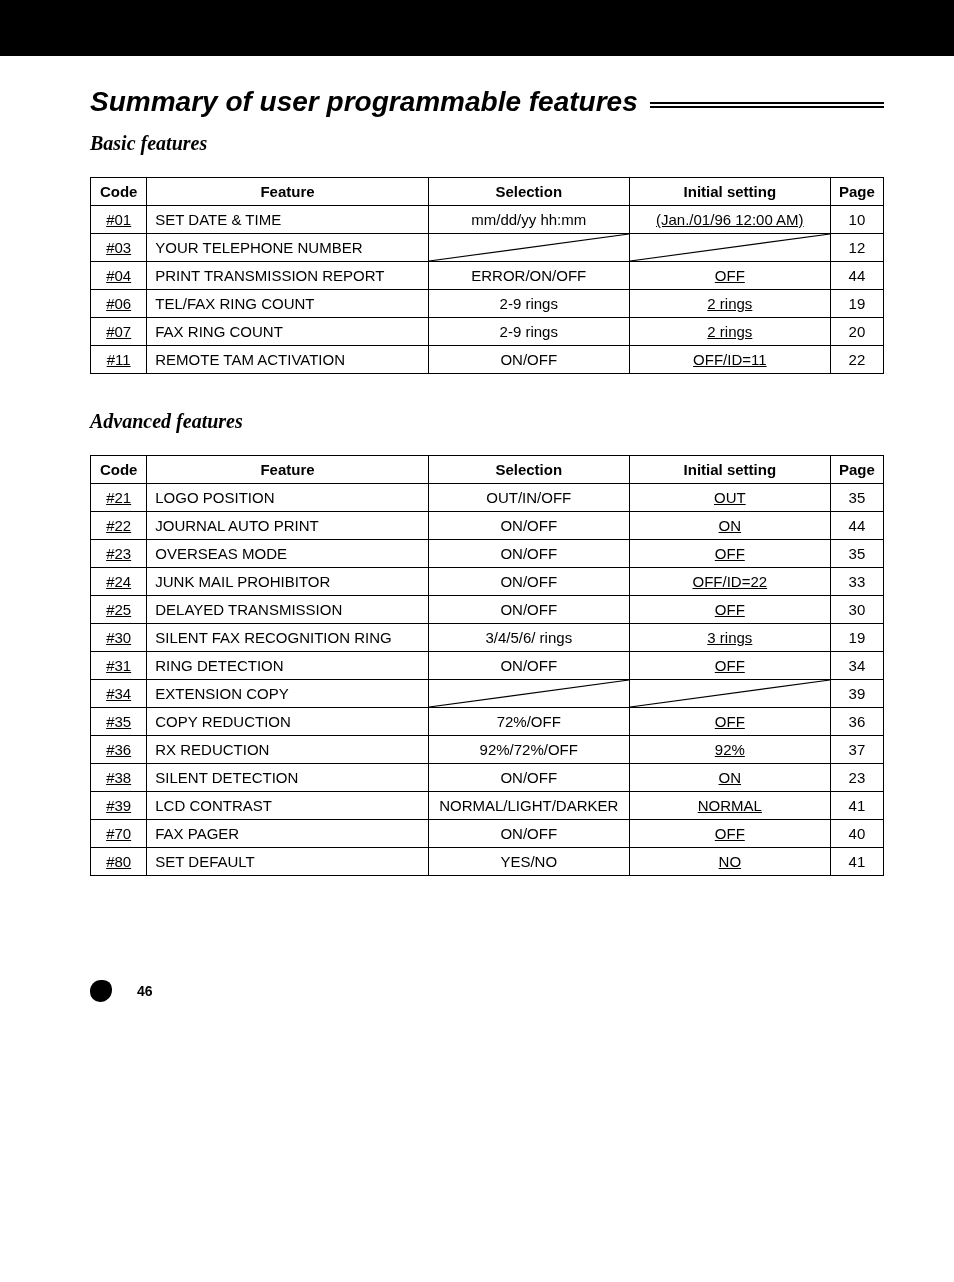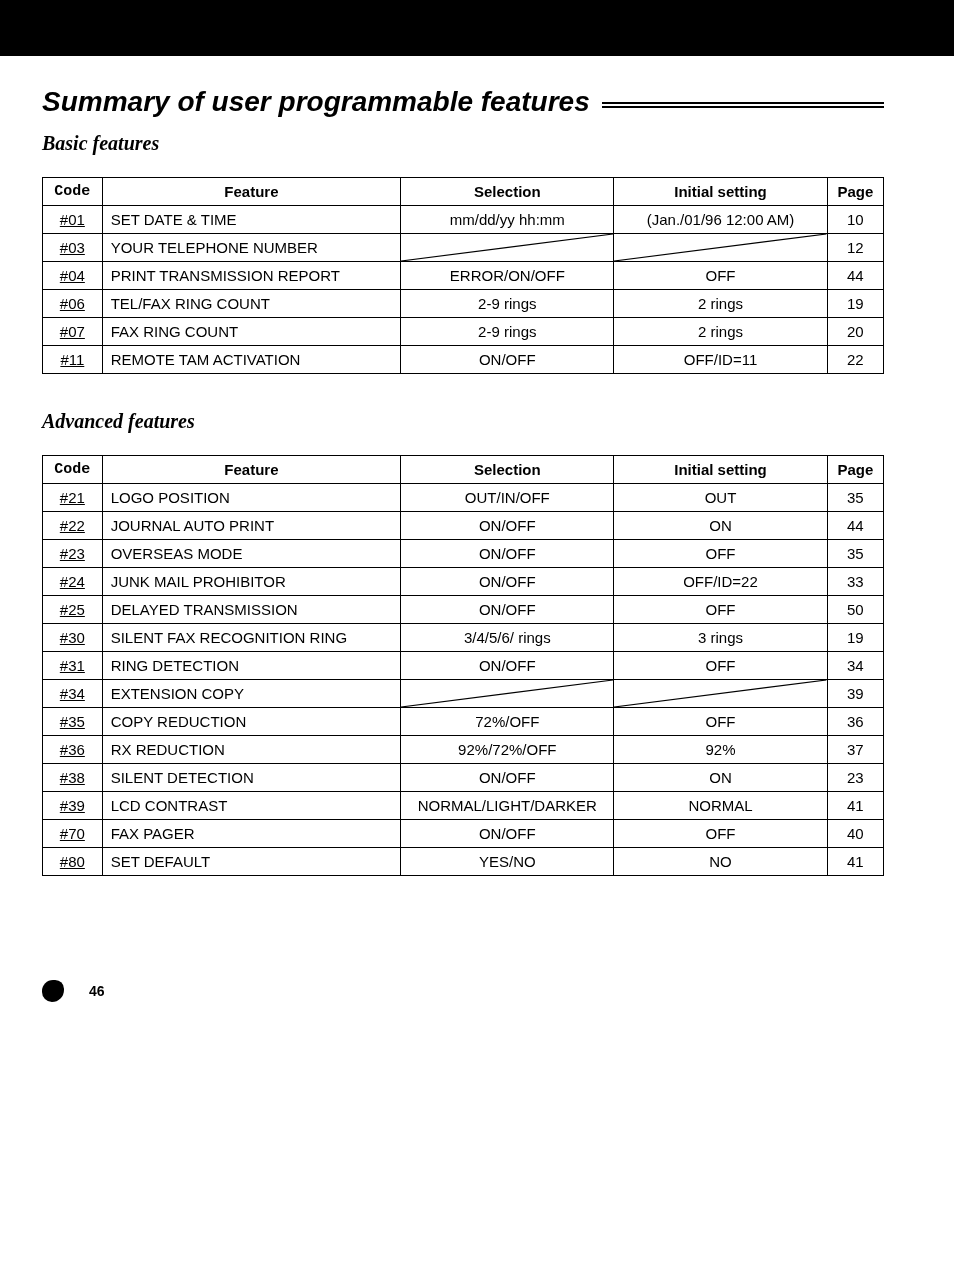--- a/index.html
+++ b/index.html
@@ -10,21 +10,21 @@
     font-family: Arial, Helvetica, sans-serif;
     color: #000;
     width: 954px;
   }
   .top-band {
     width: 100%;
     height: 56px;
     background: #000;
   }
   .page {
-    padding: 20px 70px 40px 42px;
+    padding: 20px 70px 40px 90px;
   }
   h1.title {
     font-style: italic;
     font-weight: bold;
     font-size: 28px;
     margin: 10px 0 8px 0;
     display: flex;
     align-items: center;
     gap: 12px;
   }
@@ -52,29 +52,29 @@
   table.feature-table td {
     border: 1.5px solid #000;
     padding: 5px 8px;
     vertical-align: middle;
     height: 26px;
   }
   table.feature-table th {
     font-weight: bold;
     text-align: center;
   }
-  .col-code   { width: 56px; text-align: center; font-family: Liberation Mono, monospace; }
+  .col-code   { width: 56px; text-align: center; }
   .col-feature{ width: 280px; text-align: left; }
   .col-sel    { width: 200px; text-align: center; }
   .col-init   { width: 200px; text-align: center; }
   .col-page   { width: 50px; text-align: center; }
   td.code     { text-align: center; text-decoration: underline; }
   td.feature  { text-align: left; }
   td.sel      { text-align: center; }
-  td.init     { text-align: center; }
+  td.init     { text-align: center; text-decoration: underline; }
   td.page     { text-align: center; }
   
   td.slash {
     position: relative;
     padding: 0;
   }
   td.slash svg {
     position: absolute;
     inset: 0;
     width: 100%;
@@ -215,21 +215,21 @@
           <td class="feature">JUNK MAIL PROHIBITOR</td>
           <td class="sel">ON/OFF</td>
           <td class="init">OFF/ID=22</td>
           <td class="page">33</td>
         </tr>
         <tr>
           <td class="code">#25</td>
           <td class="feature">DELAYED TRANSMISSION</td>
           <td class="sel">ON/OFF</td>
           <td class="init">OFF</td>
-          <td class="page">50</td>
+          <td class="page">30</td>
         </tr>
         <tr>
           <td class="code">#30</td>
           <td class="feature">SILENT FAX RECOGNITION RING</td>
           <td class="sel">3/4/5/6/ rings</td>
           <td class="init">3 rings</td>
           <td class="page">19</td>
         </tr>
         <tr>
           <td class="code">#31</td>

